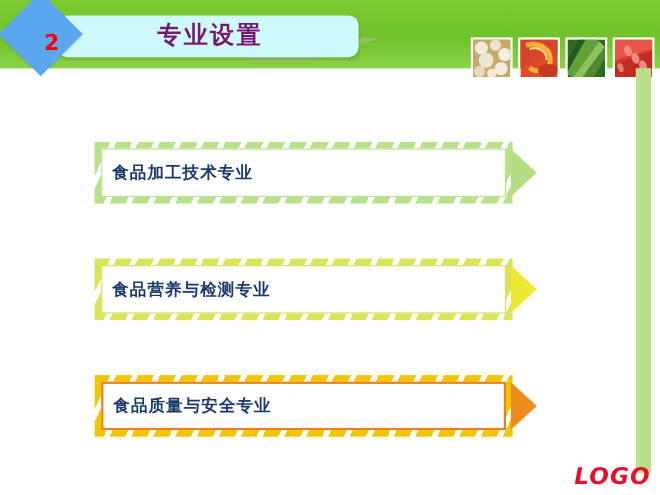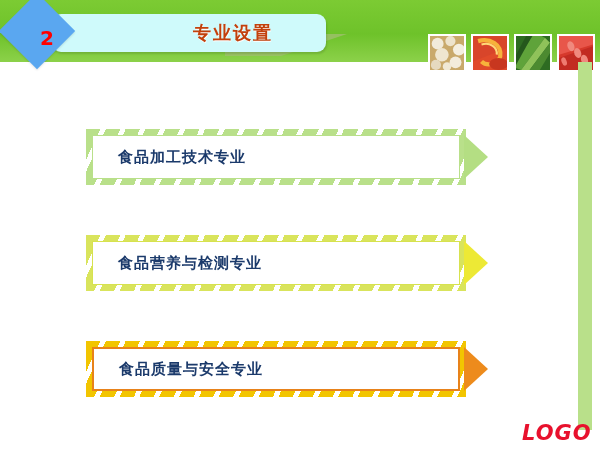--- a/index.html
+++ b/index.html
@@ -55,27 +55,26 @@
     left: 225px; top: 27px;
     width: 102px; height: 12px;
     background: #BFDCC4;
     clip-path: polygon(0 0, 100% 100%, 0 100%);
     opacity: 0.9;
   }
   .title-text {
     position: absolute;
     left: 143px; top: 16px;
     width: 180px;
-    font-size: 18px;
-    font-weight: bold;
-    color: #c2410c;
+    font-size: 22px;
+    font-weight: bold;
+    color: #701a75;
     letter-spacing: 2px;
     line-height: 34px;
     text-shadow: 0.5px 0.5px 0 #ffffff;
-    text-align: center;
   }
 
   
   .diamond {
     position: absolute;
     left: 10px; top: 4px;
     width: 54px; height: 54px;
     background: #5AA7F0;
     transform: rotate(45deg);
     box-shadow: 1px 1px 2px rgba(0,0,0,0.10);
@@ -139,21 +138,20 @@
     position: absolute;
     left: 9px; top: 0;
     height: 100%;
     display: flex;
     align-items: center;
     font-size: 15px;
     font-weight: bold;
     color: #1B3A6B;
     letter-spacing: 1px;
     white-space: nowrap;
-    margin-left: 16px;
   }
   .bar-arrow {
     position: absolute;
     top: 6px;
     left: 378px;
     width: 24px;
     height: 44px;
     clip-path: polygon(0 0, 100% 50%, 0 100%);
   }
 

